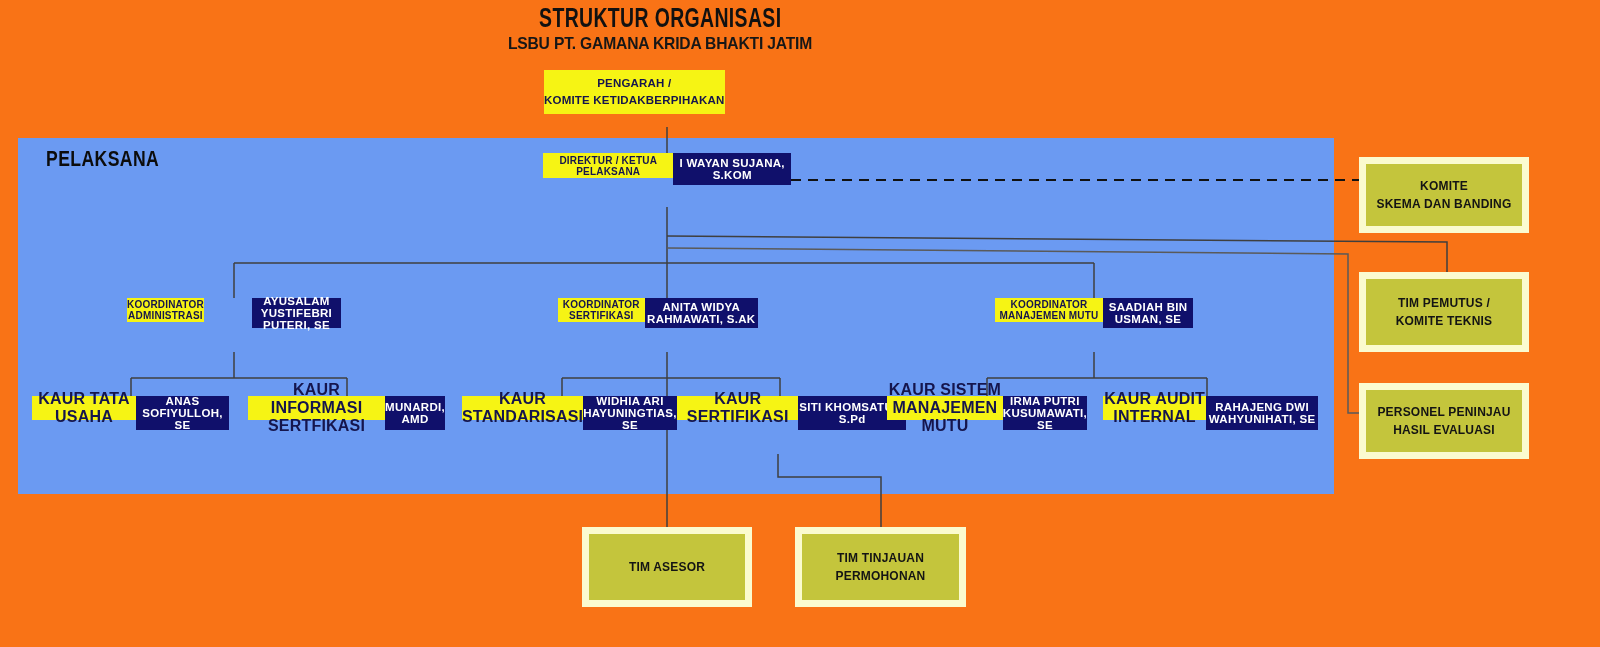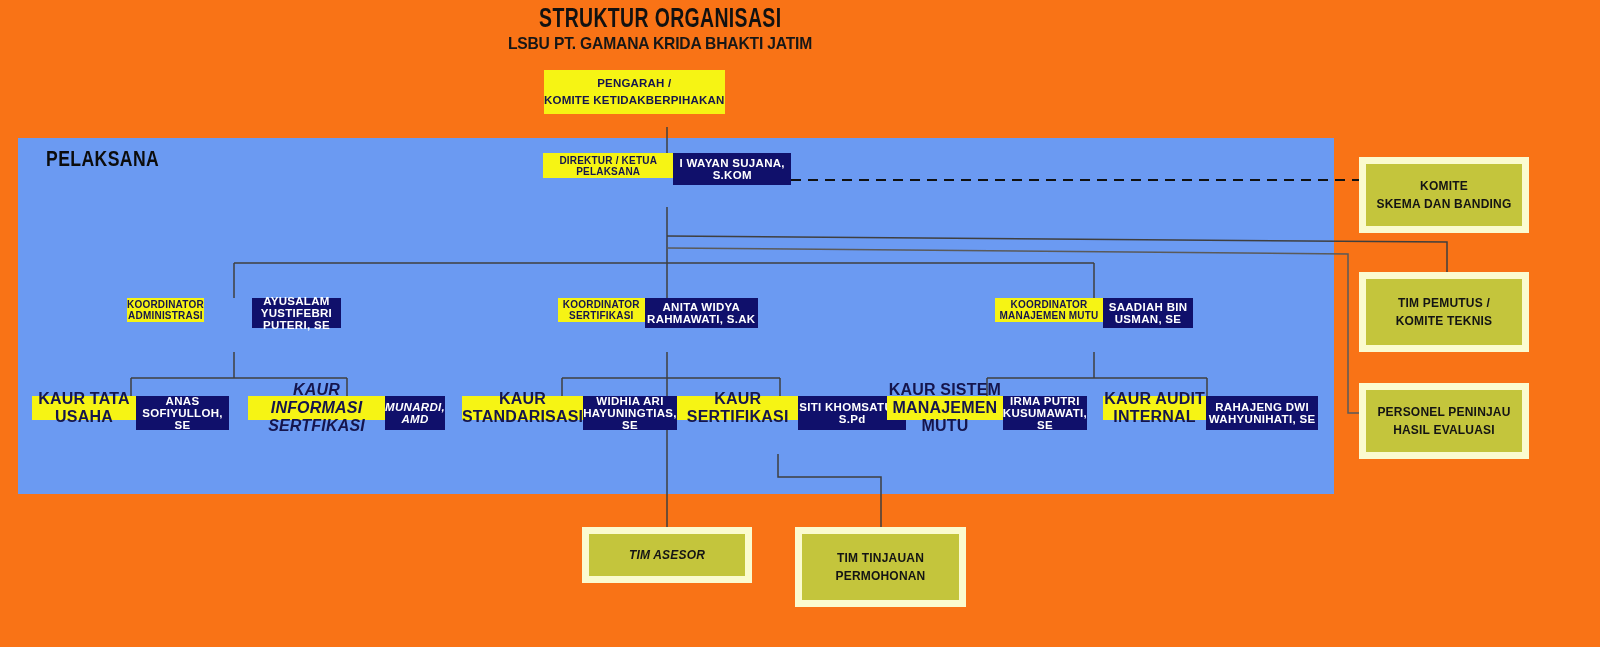--- a/index.html
+++ b/index.html
@@ -54,40 +54,40 @@
   .koor .role{height:24px;}
   .koor .name{height:30px;}
   .box-koor1{left:127px;top:298px;width:214px;gap:48px;}
   .box-koor2{left:558px;top:298px;width:200px;}
   .box-koor3{left:995px;top:298px;width:198px;}
   
   .kaur{top:396px;}
   .kaur .role{height:24px;font-size:16px;}
   .kaur .name{height:34px;}
   .box-kaur1{left:32px;width:197px;}
-  .box-kaur2{left:248px;width:197px;font-style:italic;}
+  .box-kaur2{left:248px;width:197px;}
   .box-kaur3{left:462px;width:196px;}
   .box-kaur4{left:677px;width:229px;}
   .box-kaur5{left:887px;width:200px;}
   .box-kaur6{left:1103px;width:215px;}
   
   .olive{
     position:absolute;z-index:3;background:var(--olive_frame,#FBFBCF);
     padding:7px;box-sizing:border-box;
   }
   .olive .inner{
     width:100%;height:100%;background:var(--olive,#C4C53C);
     display:flex;align-items:center;justify-content:center;text-align:center;
     color:#141414;font-weight:700;font-size:12px;line-height:1.5;
     white-space:pre-line;letter-spacing:.2px;
   }
   .box-skema{left:1359px;top:138px;width:170px;height:76px;margin-top:19px;}
   .box-pemutus{left:1359px;top:272px;width:170px;height:80px;}
   .box-personel{left:1359px;top:383px;width:170px;height:76px;}
-  .box-asesor{left:582px;top:527px;width:170px;height:56px;font-style:italic;}
+  .box-asesor{left:582px;top:527px;width:170px;height:80px;}
   .box-tinjauan{left:795px;top:527px;width:171px;height:80px;}
 </style>
 </head>
 <body>
 
 <div class="stage">
 
   <div class="hdr">
     <span class="title">STRUKTUR ORGANISASI</span><br>
     <span class="subtitle">LSBU PT. GAMANA KRIDA BHAKTI JATIM</span>

